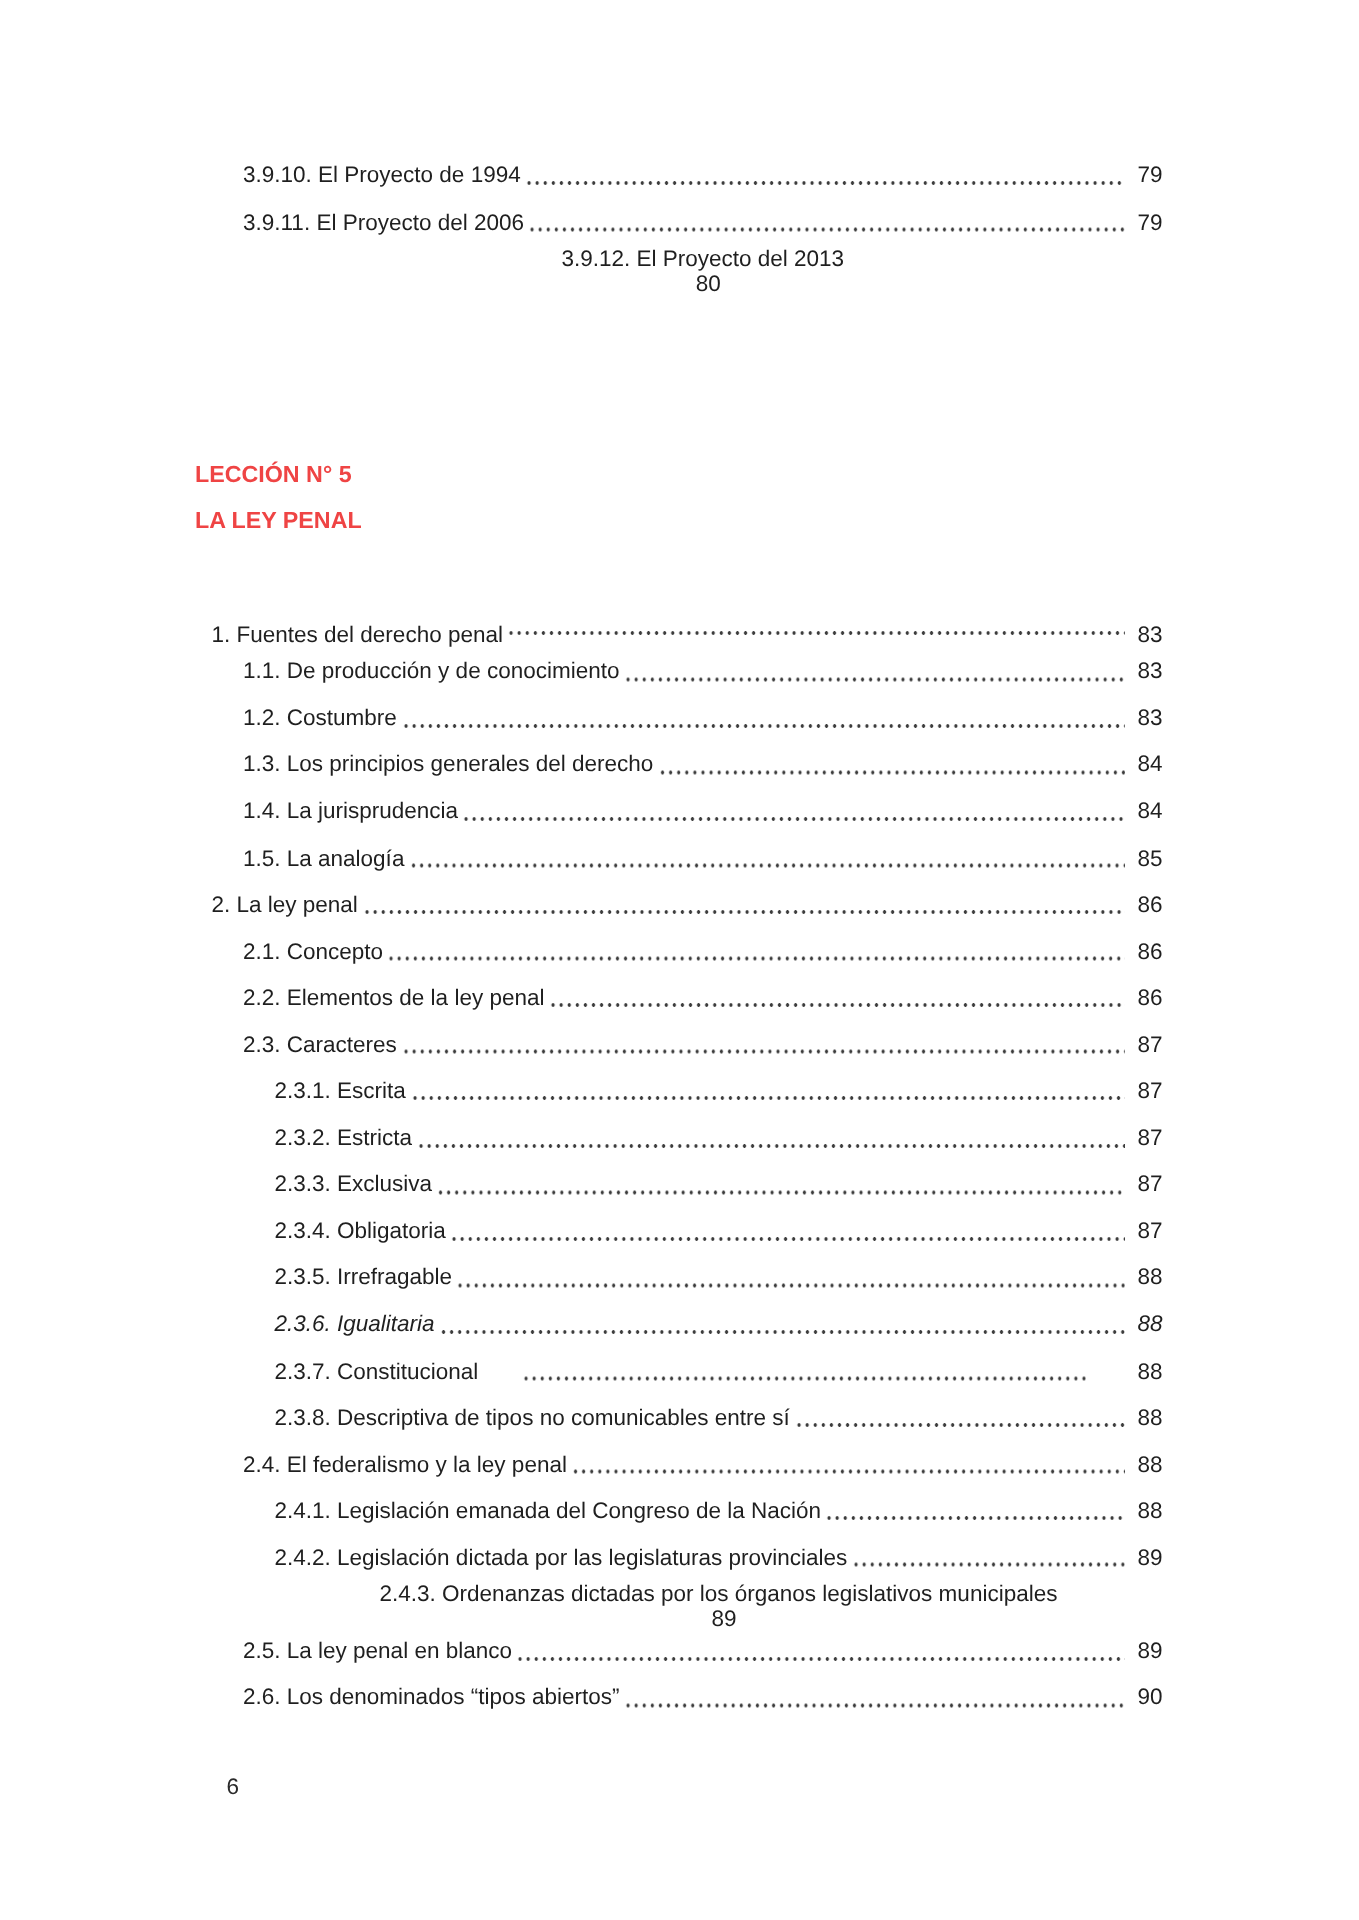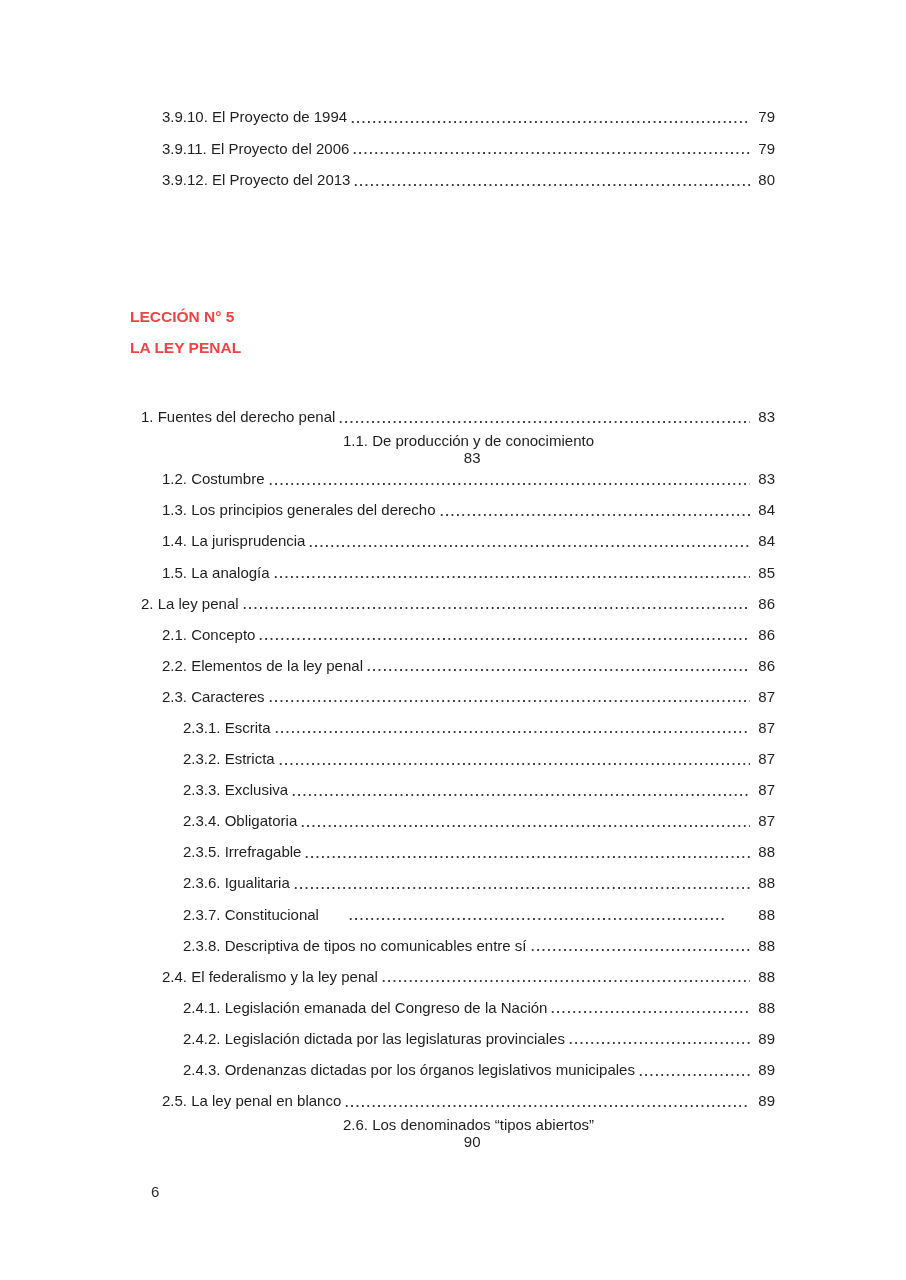--- a/index.html
+++ b/index.html
@@ -78,42 +78,42 @@
         <span class="toc-leader"></span>
         <span class="toc-page">79</span>
       </div>
 
       <div class="toc-row" style="padding-left: 21px;">
         <span class="toc-label">3.9.11. El Proyecto del 2006</span>
         <span class="toc-leader"></span>
         <span class="toc-page">79</span>
       </div>
 
-      <div class="toc-row" style="padding-left: 21px;">
+      <div class="toc-row" style="padding-left: 21px; flex-direction: column;">
         <span class="toc-label">3.9.12. El Proyecto del 2013</span>
         <span class="toc-leader"></span>
         <span class="toc-page">80</span>
       </div>
     </div>
 
 
   <div class="lesson-block">
     <div>LECCIÓN N° 5</div>
     <div>LA LEY PENAL</div>
   </div>
 
   <div class="toc-list toc-list-main">
 
-      <div class="toc-row" style="padding-left: 0px;">
+      <div class="toc-row" style="padding-left: 0px; align-items: flex-end;">
         <span class="toc-label">1. Fuentes del derecho penal</span>
         <span class="toc-leader"></span>
         <span class="toc-page">83</span>
       </div>
 
-      <div class="toc-row" style="padding-left: 21px; flex-direction: column;">
+      <div class="toc-row" style="padding-left: 21px;">
         <span class="toc-label">1.1. De producción y de conocimiento</span>
         <span class="toc-leader"></span>
         <span class="toc-page">83</span>
       </div>
 
       <div class="toc-row" style="padding-left: 21px;">
         <span class="toc-label">1.2. Costumbre</span>
         <span class="toc-leader"></span>
         <span class="toc-page">83</span>
       </div>
@@ -183,21 +183,21 @@
         <span class="toc-leader"></span>
         <span class="toc-page">87</span>
       </div>
 
       <div class="toc-row" style="padding-left: 42px;">
         <span class="toc-label">2.3.5. Irrefragable</span>
         <span class="toc-leader"></span>
         <span class="toc-page">88</span>
       </div>
 
-      <div class="toc-row" style="padding-left: 42px;">
+      <div class="toc-row" style="padding-left: 42px; font-style: italic;">
         <span class="toc-label">2.3.6. Igualitaria</span>
         <span class="toc-leader"></span>
         <span class="toc-page">88</span>
       </div>
 
       <div class="toc-row" style="padding-left: 42px; gap: 26px;">
         <span class="toc-label">2.3.7. Constitucional</span>
         <span class="toc-leader"></span>
         <span class="toc-page">88</span>
       </div>
@@ -219,33 +219,33 @@
         <span class="toc-leader"></span>
         <span class="toc-page">88</span>
       </div>
 
       <div class="toc-row" style="padding-left: 42px;">
         <span class="toc-label">2.4.2. Legislación dictada por las legislaturas provinciales</span>
         <span class="toc-leader"></span>
         <span class="toc-page">89</span>
       </div>
 
-      <div class="toc-row" style="padding-left: 42px;">
+      <div class="toc-row" style="padding-left: 42px; flex-direction: column;">
         <span class="toc-label">2.4.3. Ordenanzas dictadas por los órganos legislativos municipales</span>
         <span class="toc-leader"></span>
         <span class="toc-page">89</span>
       </div>
 
       <div class="toc-row" style="padding-left: 21px; align-items: center;">
         <span class="toc-label">2.5. La ley penal en blanco</span>
         <span class="toc-leader"></span>
         <span class="toc-page">89</span>
       </div>
 
-      <div class="toc-row" style="padding-left: 21px; flex-direction: column;">
+      <div class="toc-row" style="padding-left: 21px;">
         <span class="toc-label">2.6. Los denominados “tipos abiertos”</span>
         <span class="toc-leader"></span>
         <span class="toc-page">90</span>
       </div>
     </div>
 
   <div class="page-footer">6</div>
 
 </div>
 

